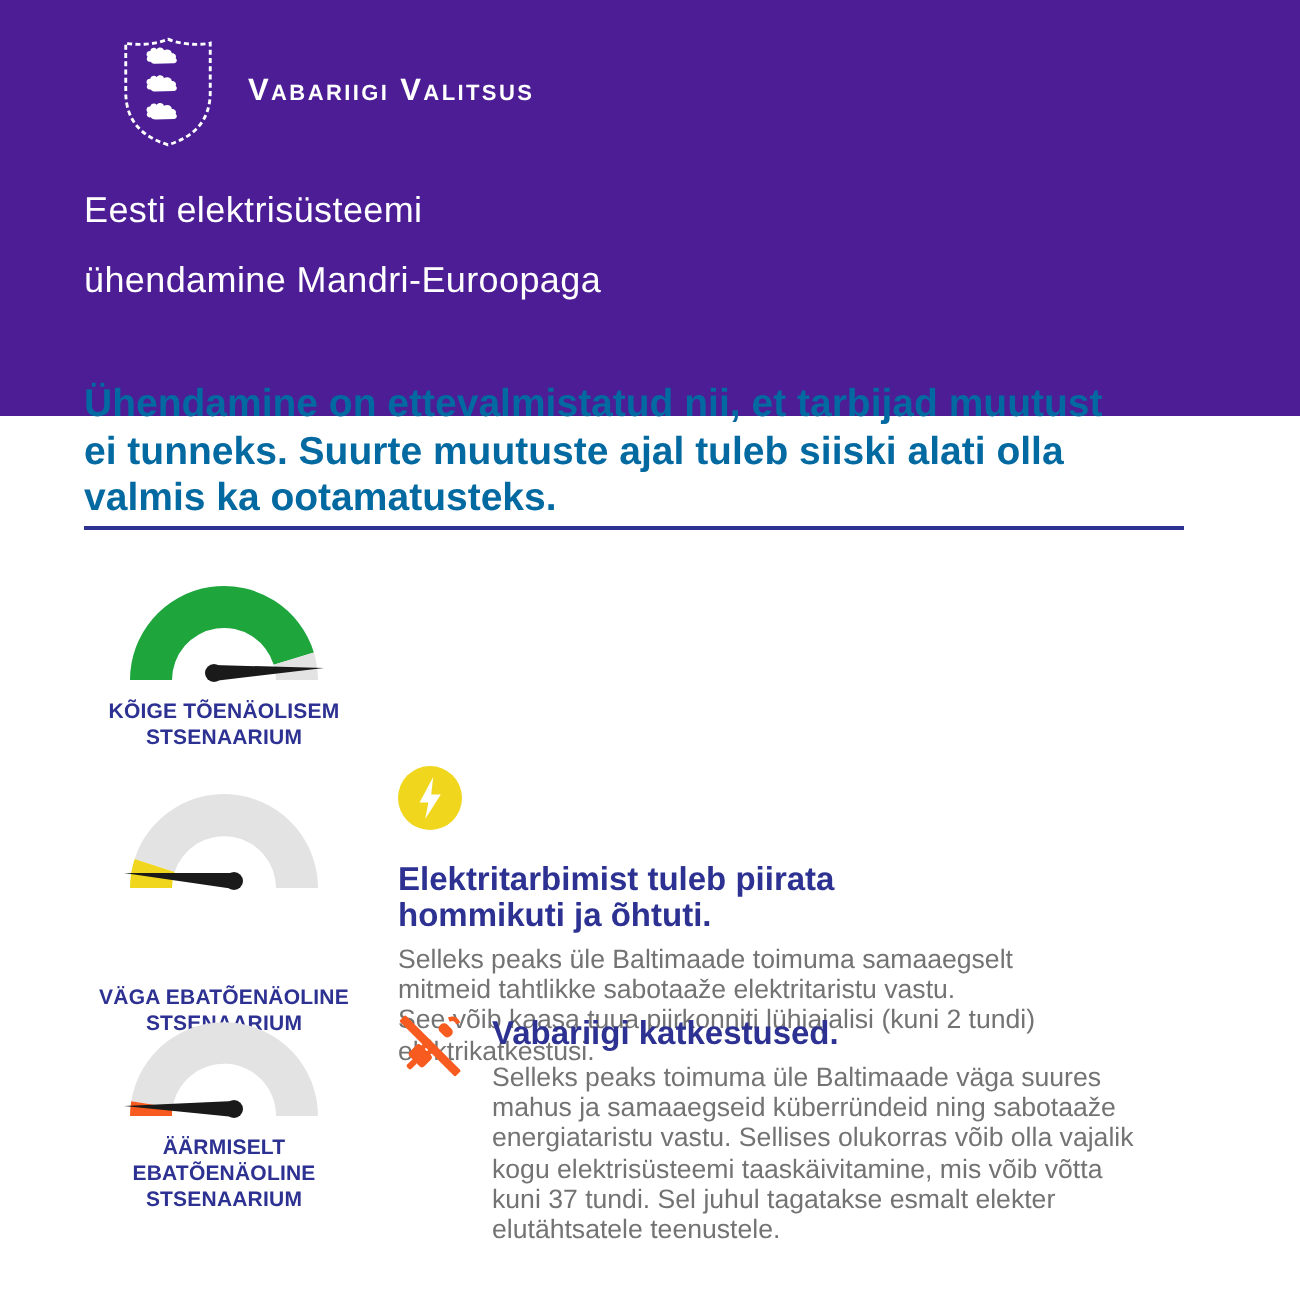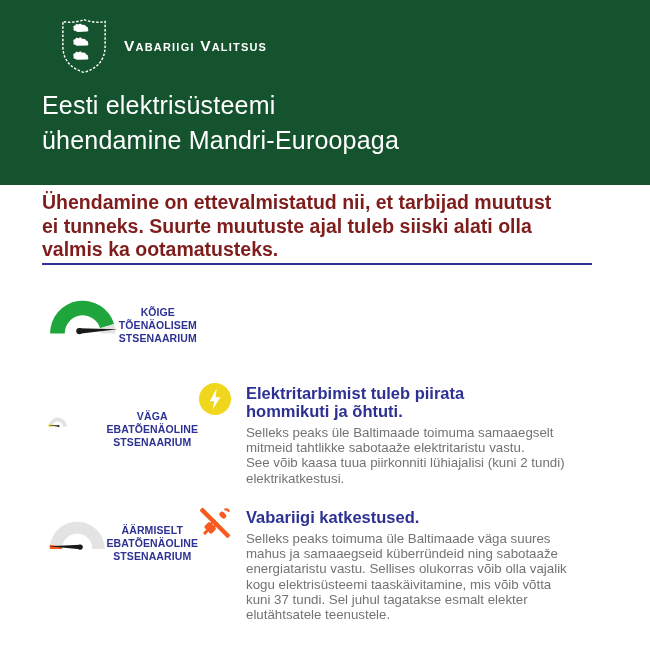--- a/index.html
+++ b/index.html
@@ -1,53 +1,53 @@
 <!DOCTYPE html>
 <html><head>
 <meta charset="utf-8">
 <style>
   html,body { margin:0; padding:0; background:#ffffff; }
   .canvas {
     position:relative; width:650px; height:650px; overflow:hidden;
     background:#ffffff; font-family:"Liberation Sans", sans-serif;
   }
   
-  .header { position:absolute; left:0; top:0; width:650px; height:185px; background:#14532d; }
+  .header { position:absolute; left:0; top:0; width:650px; height:208px; background:#4c1d95; }
   .logo-row { position:absolute; left:60px; top:17px; display:flex; align-items:center; gap:16px; }
   .coat { width:48px; height:58px; }
   .logo-text {
     color:#ffffff; font-variant:small-caps; font-size:15.5px; font-weight:600;
     letter-spacing:1.2px;
   }
   .title {
     position:absolute; left:42px; top:88px; margin:0; color:#ffffff;
-    font-size:25px; line-height:35px; font-weight:500; white-space:pre-line;
+    font-size:18px; line-height:35px; font-weight:500; white-space:pre-line;
     letter-spacing:0.2px;
   }
   
   .intro {
     position:absolute; left:42px; top:191px; width:580px; margin:0;
-    color:#7f1d1d; font-size:19.5px; line-height:23.5px; font-weight:700;
+    color:#0369a1; font-size:19.5px; line-height:23.5px; font-weight:700;
     white-space:pre-line;
   }
   .divider {
     position:absolute; left:42px; top:263px; width:550px; height:0;
     border:none; border-top:2px solid #2D3192; margin:0;
   }
   
-  .gauge-block { position:absolute; left:48px; width:150px; display:flex; flex-direction:row; align-items:flex-end; }
+  .gauge-block { position:absolute; left:37px; width:150px; display:flex; flex-direction:column; align-items:center; }
   .gb1 { top:292px; } .gb2 { top:396px;gap:39px; } .gb3 { top:510px; }
   .gauge-svg { width:100px; height:53px; display:block; }
   .gauge-label {
     margin-top:5px; color:#2D3192; font-size:10.5px; font-weight:700;
     line-height:13px; text-align:center; white-space:pre-line; letter-spacing:0.1px;
   }
   
   .text-block { position:absolute; left:199px; width:424px; display:flex; gap:15px; align-items:flex-start; }
-  .tb1 { top:292px; } .tb2 { top:383px; } .tb3 { top:507px; }
+  .tb1 { top:292px; } .tb2 { top:383px;flex-direction:column; } .tb3 { top:507px; }
   .icon { width:32px; height:32px; flex:0 0 32px; display:block; }
   .text-col { flex:1; }
   .heading {
     color:#2D3192; font-size:16.5px; font-weight:700; line-height:18px;
     white-space:pre-line; margin-top:1px;
   }
   .body-text {
     color:#737373; font-size:13.3px; line-height:15.2px; white-space:pre-line;
     margin-top:5px;
   }

